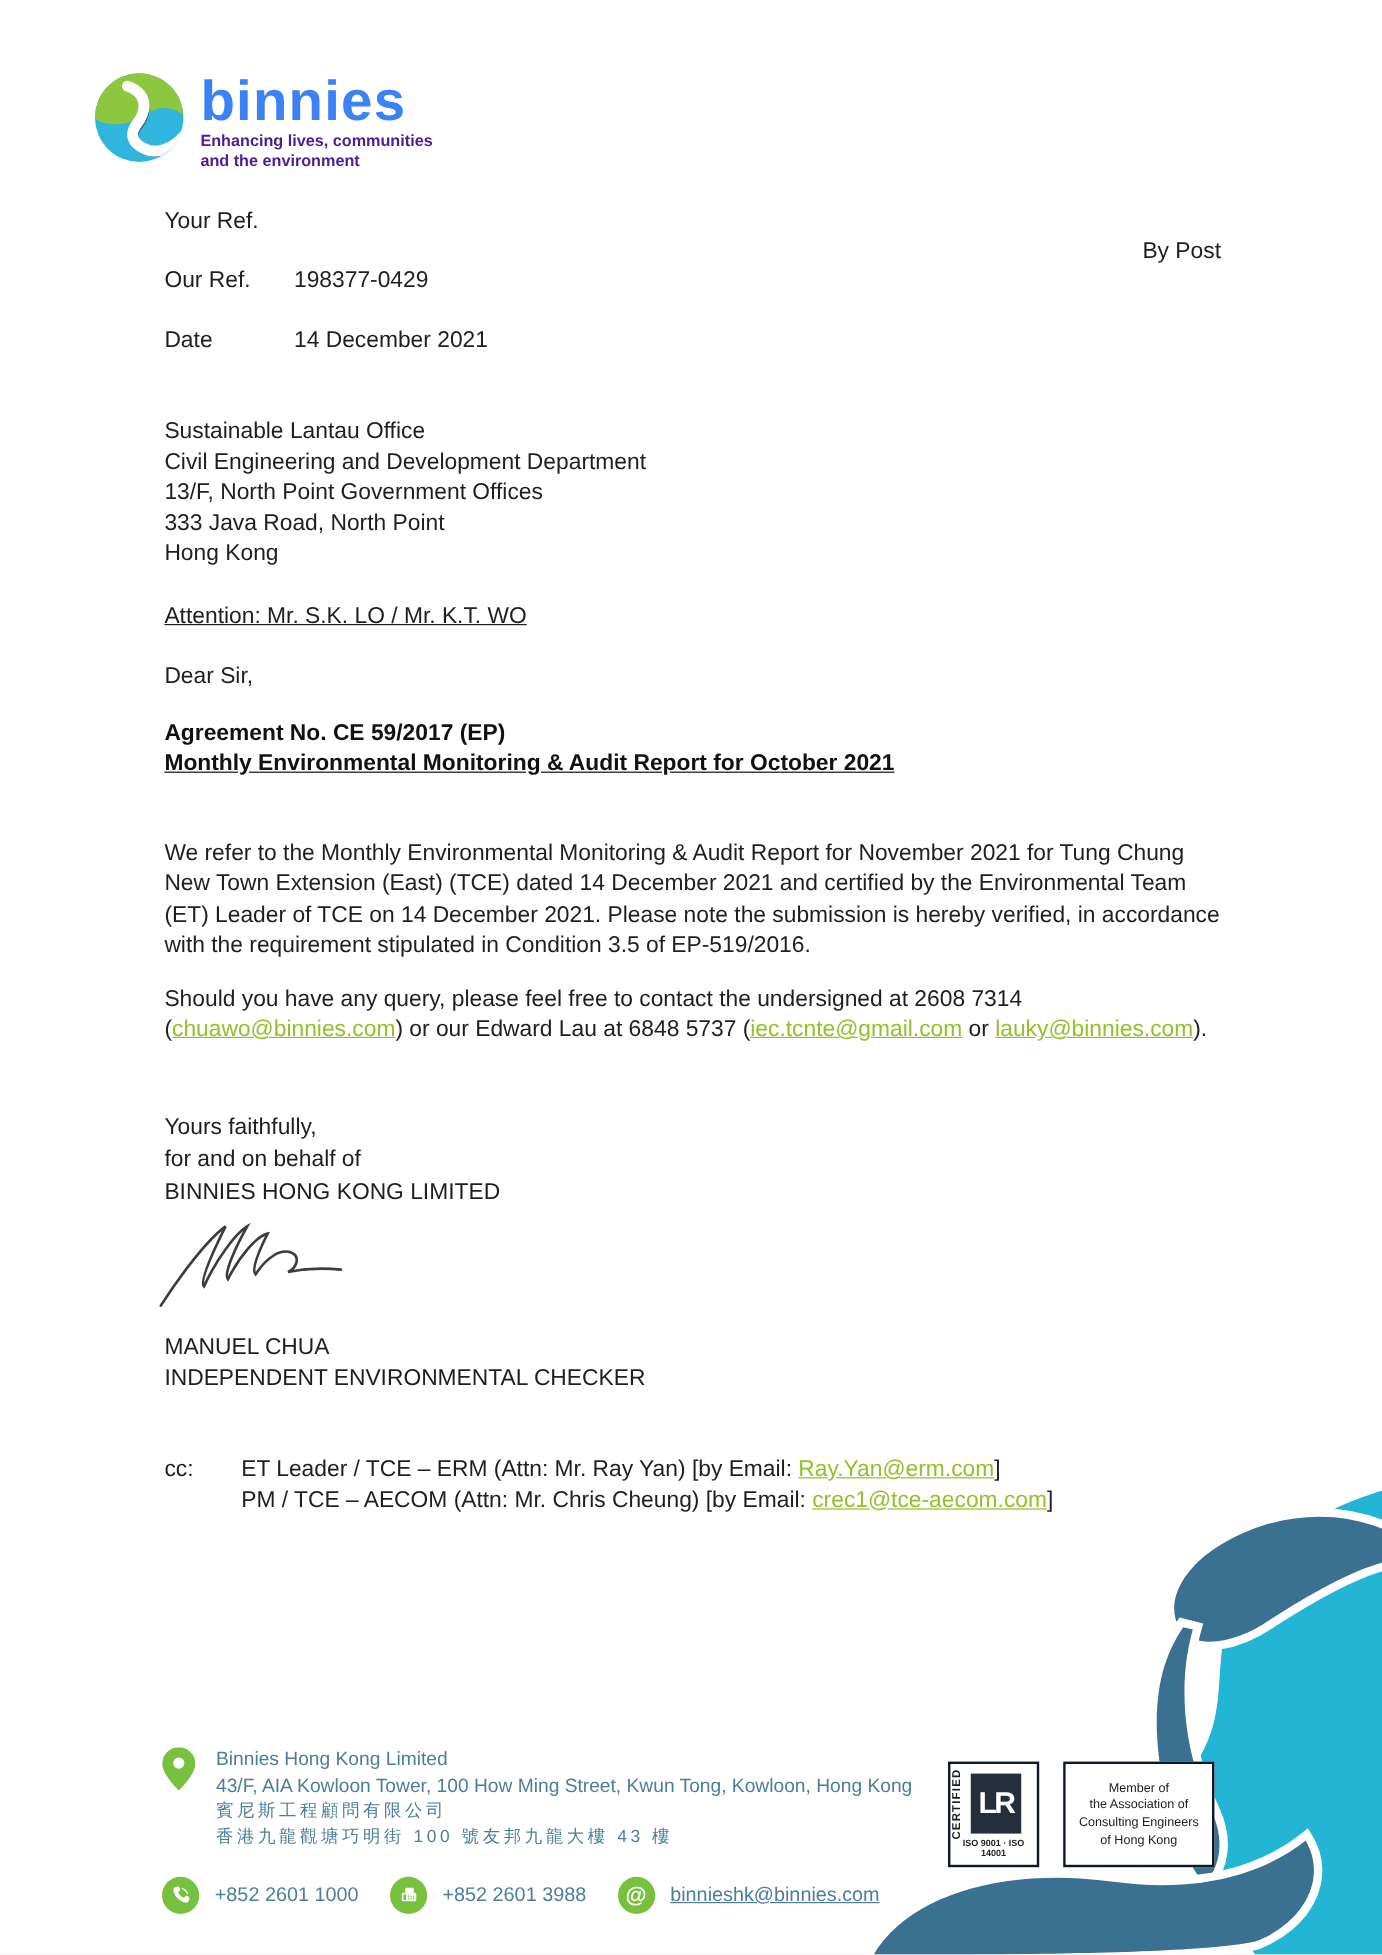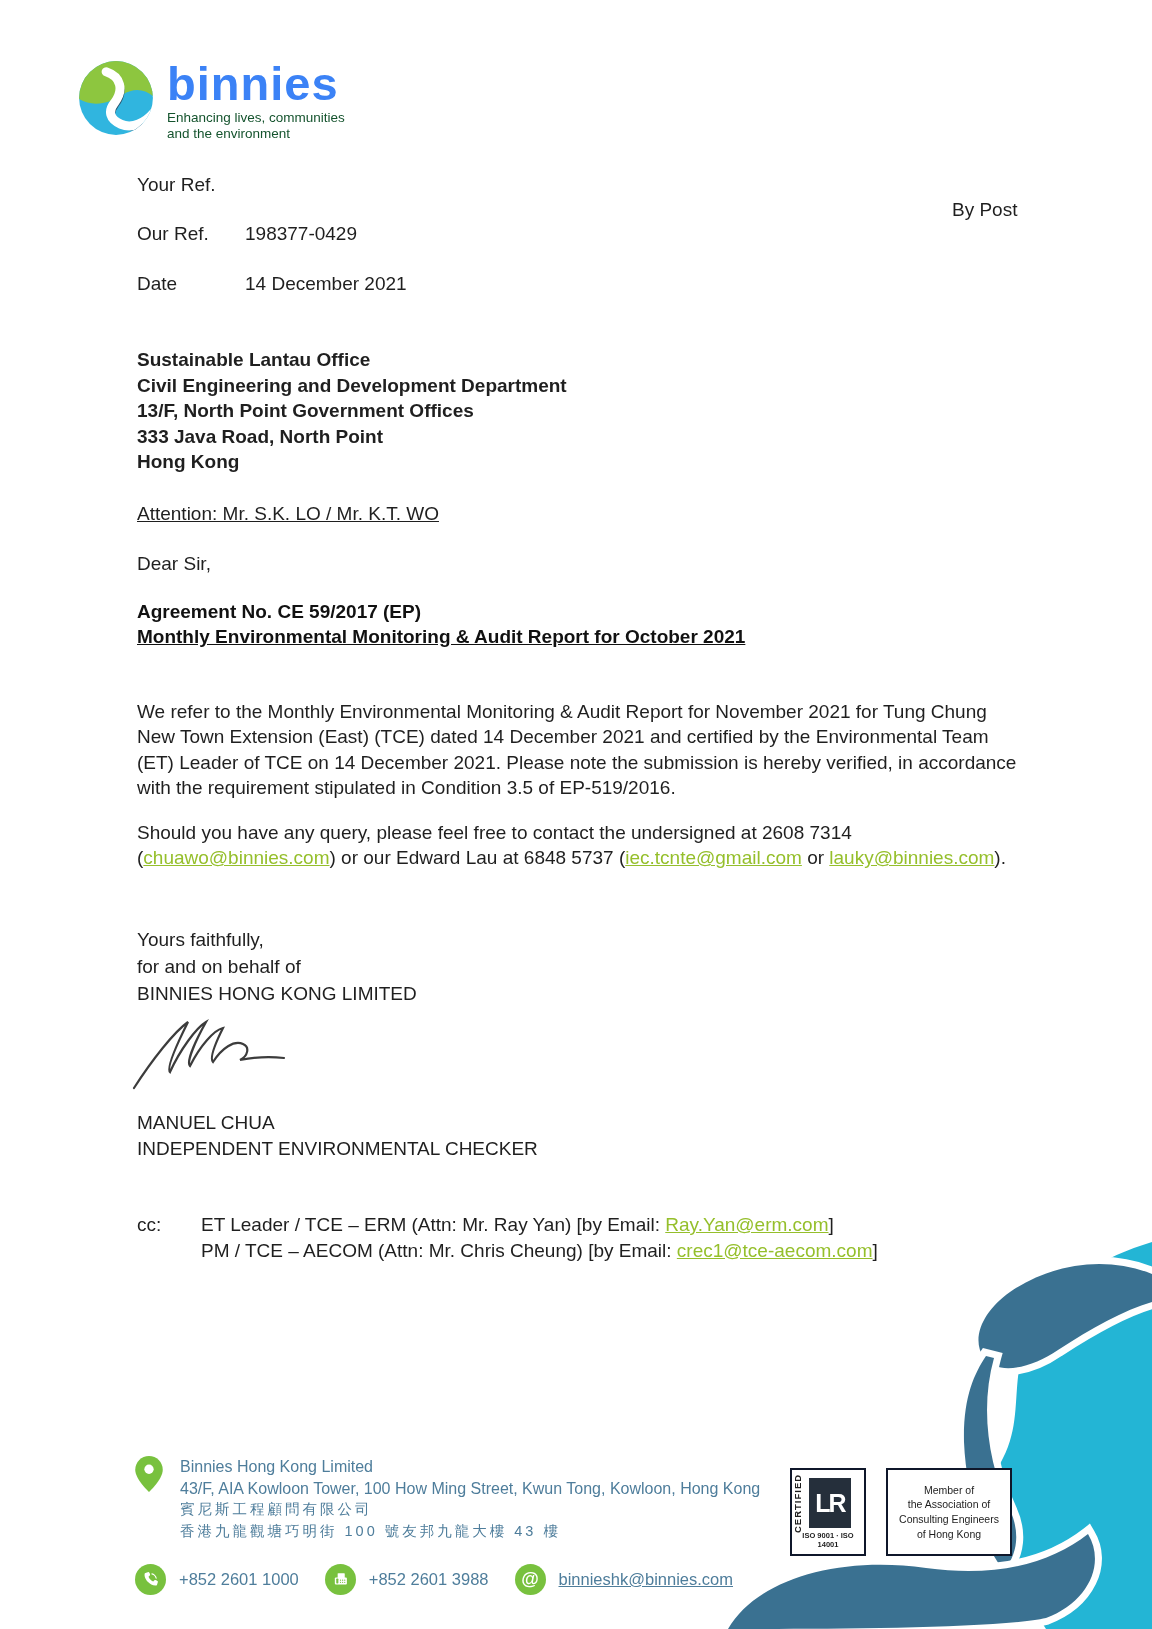--- a/index.html
+++ b/index.html
@@ -7,21 +7,21 @@
     position:relative;width:1152px;height:1629px;background:#ffffff;
     margin:0 auto;overflow:hidden;
     font-family:"Liberation Sans",sans-serif;color:#1f1f1f;
   }
   .abs{position:absolute;}
   .z1{z-index:1;}
   
   .logo{left:75px;top:56px;display:flex;z-index:1;}
   .logo-text{margin-left:10px;}
   .brand{font-size:47px;font-weight:bold;color:#3b82f6;letter-spacing:1px;line-height:1.0;margin-top:4px;}
-  .tagline{font-size:13.5px;color:#14532d;line-height:1.2;margin-top:3px;font-weight:normal;}
+  .tagline{font-size:13.5px;color:#4c1d95;line-height:1.2;margin-top:3px;font-weight:bold;}
   
   .t{font-size:19px;line-height:25.3px;}
   .ref-row{display:flex;font-size:19px;}
   .ref-label{width:108px;}
   .subject{font-weight:bold;line-height:24.6px;font-size:19px;color:#111;}
   .u{text-decoration:underline;}
   .para{width:892px;}
   .green-link{color:#95bf2b;text-decoration:underline;cursor:pointer;}
   .cc-row{display:flex;font-size:19px;line-height:25.5px;}
   .cc-label{width:64px;}
@@ -93,21 +93,21 @@
 
   <div class="abs ref-row z1" style="left:137px;top:223px;">
     <span class="ref-label">Our Ref.</span>
     <span>198377-0429</span>
   </div>
   <div class="abs ref-row z1" style="left:137px;top:273px;">
     <span class="ref-label">Date</span>
     <span>14 December 2021</span>
   </div>
 
-  <div class="abs t z1" style="left:137px;top:347px;line-height:25.5px;font-weight:bold;">
+  <div class="abs t z1" style="left:137px;top:347px;line-height:25.5px;">
     <div>Sustainable Lantau Office</div>
     <div>Civil Engineering and Development Department</div>
     <div>13/F, North Point Government Offices</div>
     <div>333 Java Road, North Point</div>
     <div>Hong Kong</div>
   </div>
 
   <div class="abs t u z1" style="left:137px;top:501px;">Attention: Mr. S.K. LO / Mr. K.T. WO</div>
   <div class="abs t z1" style="left:137px;top:551px;">Dear Sir,</div>
 

